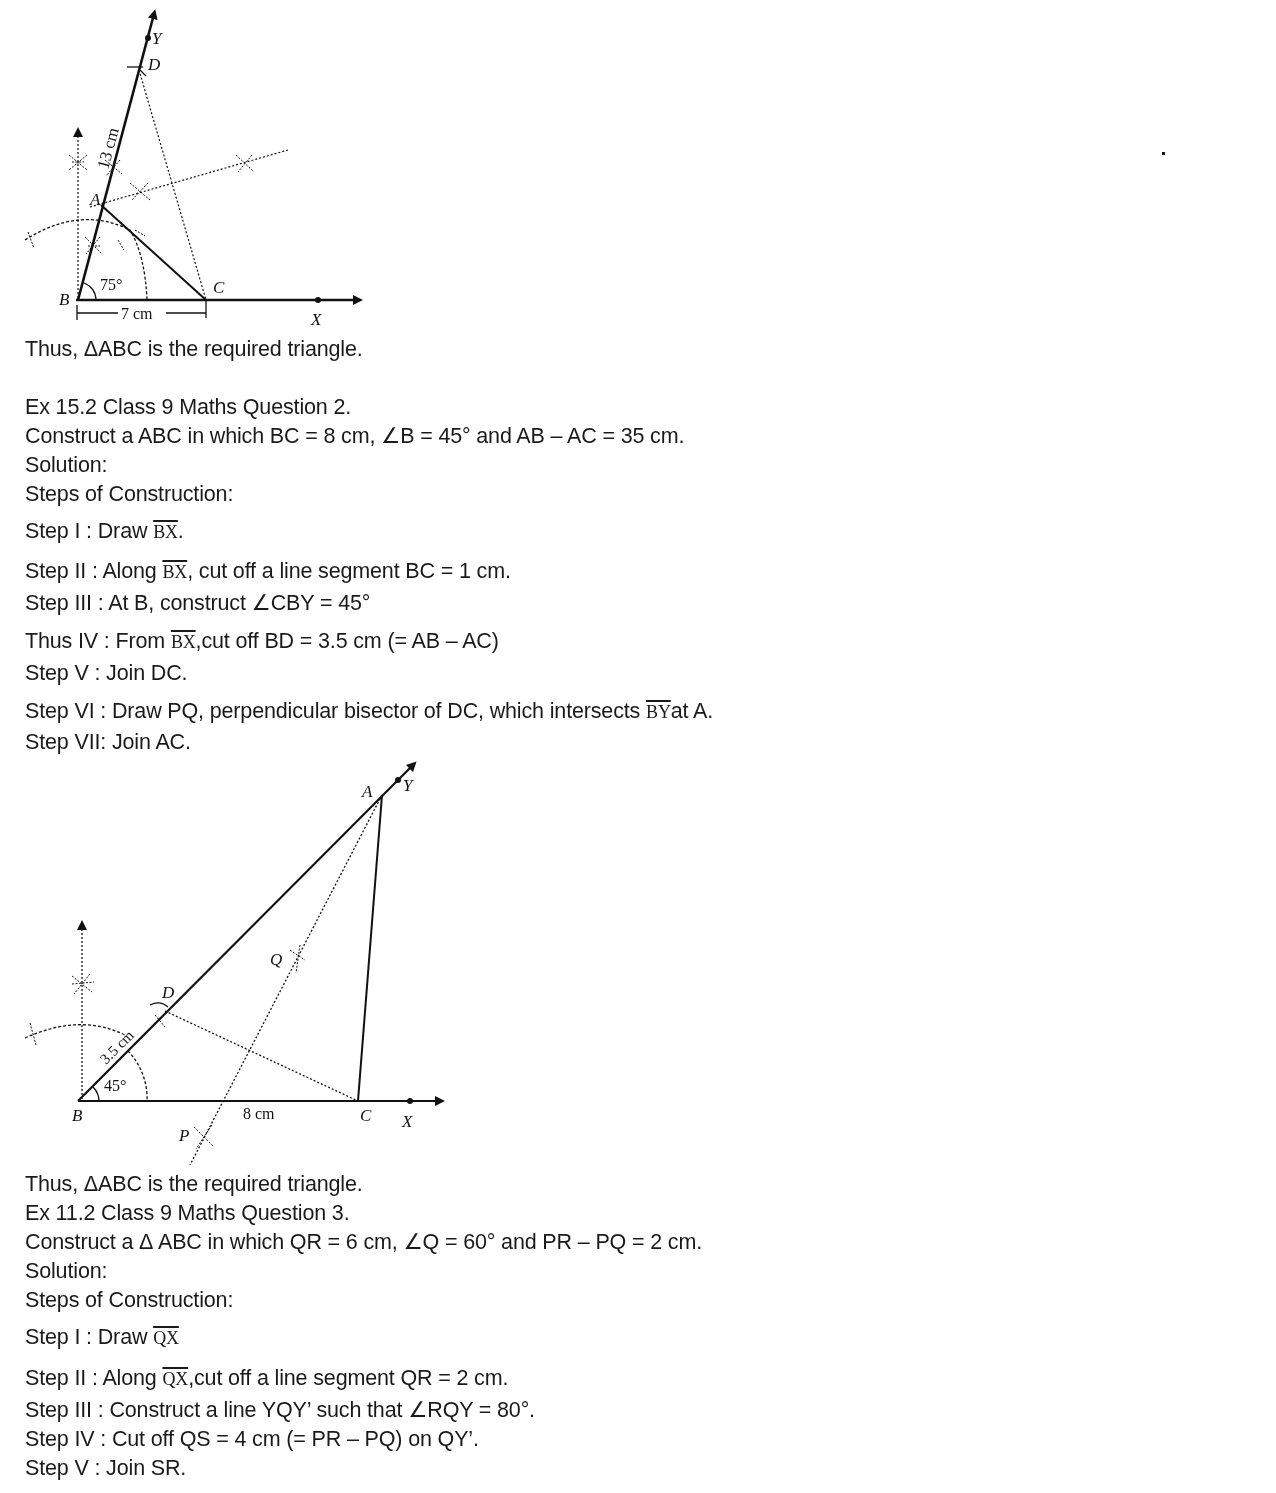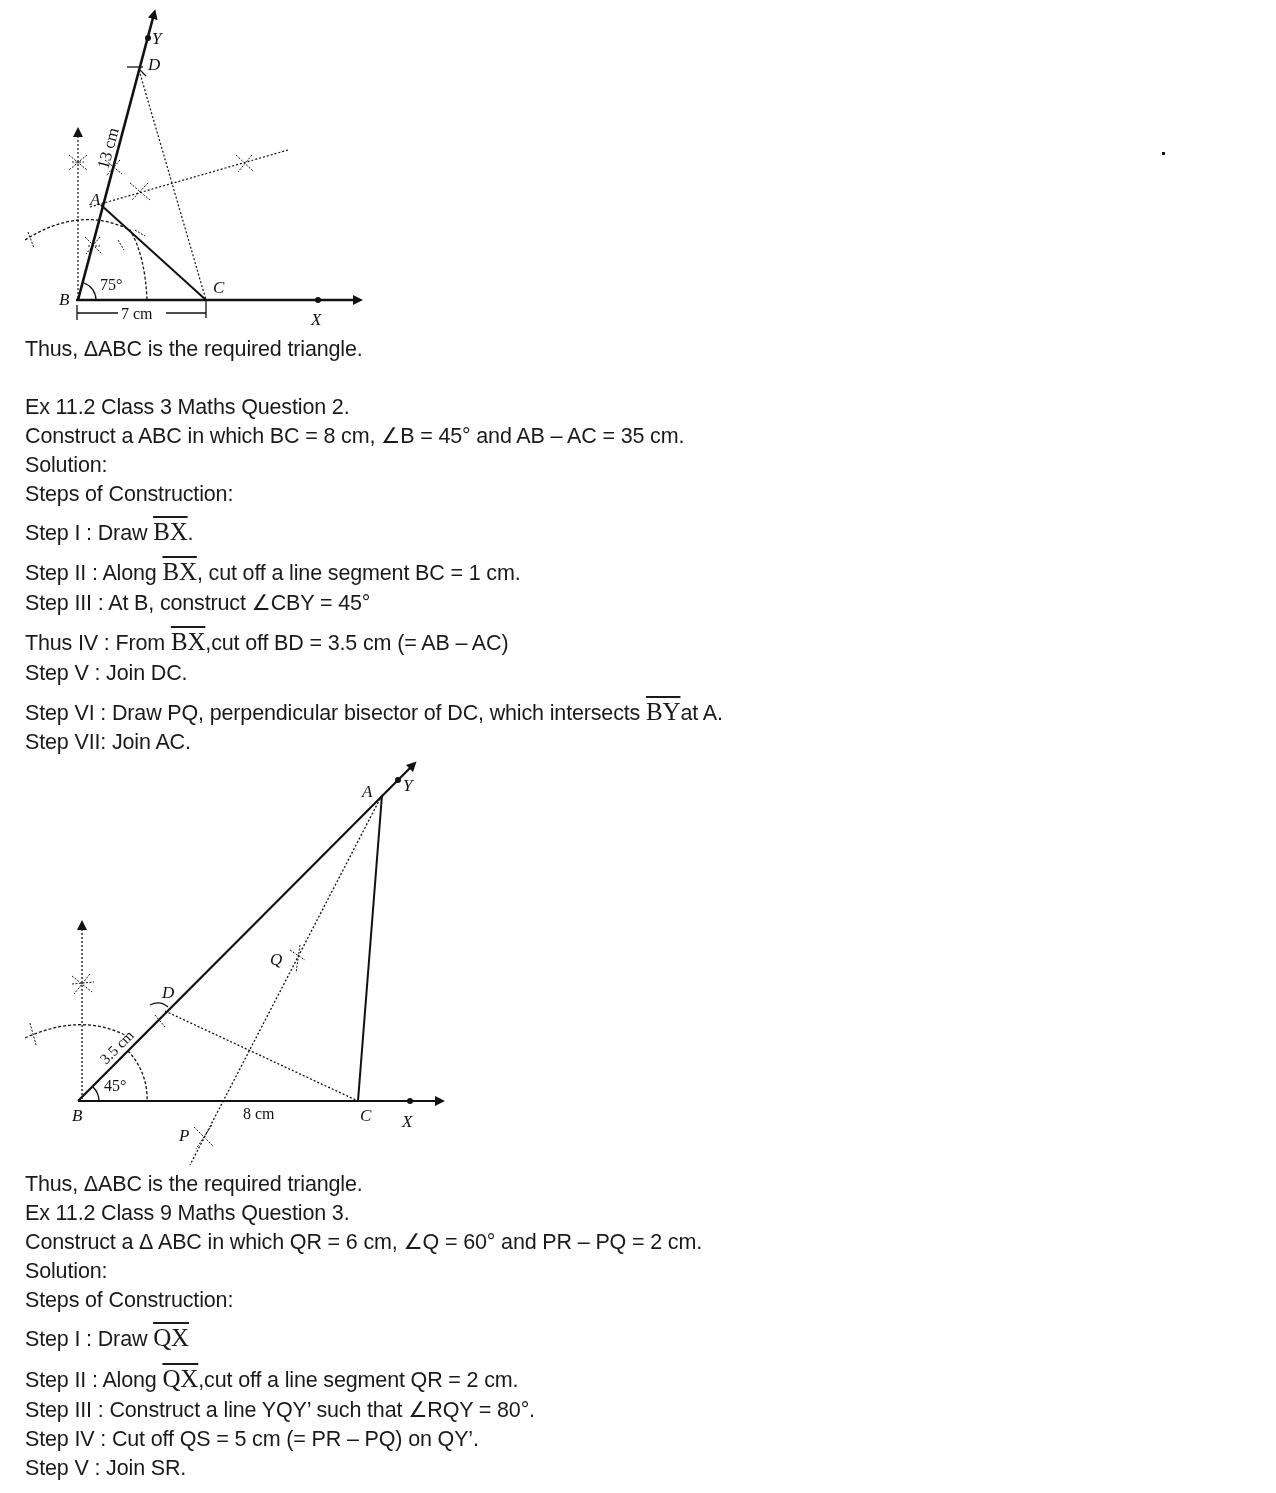--- a/index.html
+++ b/index.html
@@ -8,21 +8,21 @@
     font-family: "Liberation Sans", sans-serif; color: #1a1a1a;
   }
   .fig { position: absolute; left: 0; }
   #fig1 { top: 0; width: 380px; height: 335px; }
   #fig2 { top: 755px; width: 460px; height: 415px; }
   .line {
     position: absolute; left: 11px; font-size: 21.5px; line-height: 29px;
     white-space: nowrap; letter-spacing: -0.15px; margin-left: 14px;
   }
   .ov {
-    font-family: "Liberation Serif", serif; font-size: 25px;
+    font-family: "Liberation Serif", serif; font-size: 18px;
     text-decoration: overline; text-decoration-thickness: 1.5px;
   }
   .dot { position: absolute; left: 1162px; top: 152px; width: 3px; height: 3px; background: #111; }
   svg text { font-family: "Liberation Serif", serif; font-style: italic; fill: #111; }
   svg .up { font-style: normal; }
 </style>
 </head>
 <body>
 
 <svg id="fig1" class="fig" viewBox="0 0 380 335">
@@ -77,21 +77,21 @@
   <text x="311" y="325" font-size="17">X</text>
   <text class="up" x="100" y="290" font-size="16">75°</text>
   <text class="up" x="121" y="319" font-size="16">7 cm</text>
   <text class="up" font-size="17" transform="translate(108,170) rotate(-75)">13 cm</text>
 </svg>
 
 <div class="dot"></div>
 
 <div class="line" style="top:335px">Thus, ΔABC is the required triangle.</div>
 
-<div class="line" style="top:393px">Ex 11.2 Class 3 Maths Question 2.</div>
+<div class="line" style="top:393px">Ex 15.2 Class 9 Maths Question 2.</div>
 <div class="line" style="top:422px">Construct a ABC in which BC = 8 cm, ∠B = 45° and AB – AC = 35 cm.</div>
 <div class="line" style="top:451px">Solution:</div>
 <div class="line" style="top:480px">Steps of Construction:</div>
 
 <div class="line" style="top:517px">
   <span>Step I : Draw </span><span class="ov">BX</span><span>.</span>
 </div>
 <div class="line" style="top:557px">
   <span>Step II : Along </span><span class="ov">BX</span><span>, cut off a line segment BC = 1 cm.</span>
 </div>
@@ -167,17 +167,17 @@
 <div class="line" style="top:1323px">
   <span>Step I : Draw </span><span class="ov">QX</span>
 </div>
 <div class="line" style="top:1364px">
   <span>Step II : Along </span><span class="ov">QX</span><span>,cut off a line segment QR = 2 cm.</span>
 </div>
 <div class="line" style="top:1396px">
   <span>Step III : Construct a line YQY’ such that ∠RQY = 80°.</span>
 </div>
 <div class="line" style="top:1425px">
-  <span>Step IV : Cut off QS = 5 cm (= PR – PQ) on QY’.</span>
+  <span>Step IV : Cut off QS = 4 cm (= PR – PQ) on QY’.</span>
 </div>
 <div class="line" style="top:1454px">
   <span>Step V : Join SR.</span>
 </div>
 
 </body></html>

